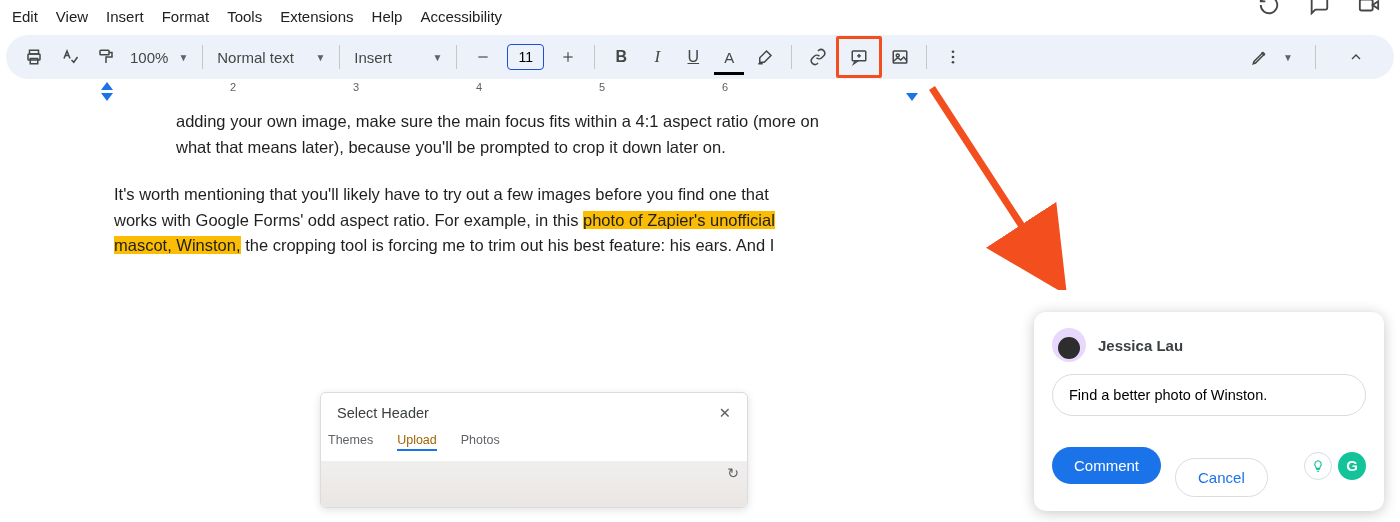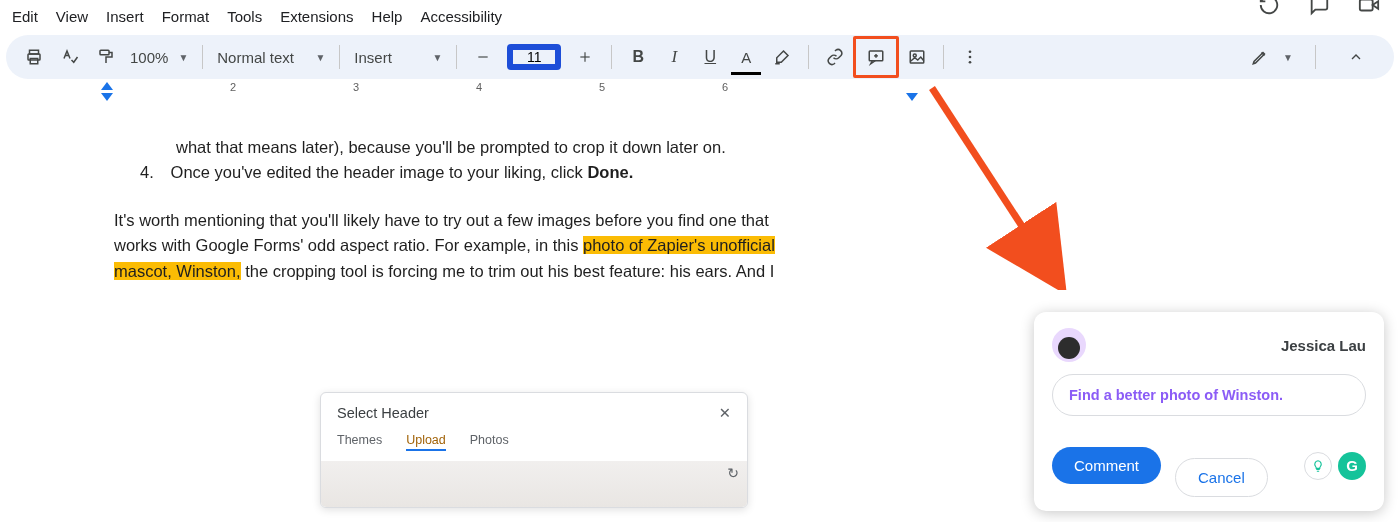--- a/index.html
+++ b/index.html
@@ -11,21 +11,21 @@
 
   
   .toolbar { display: flex; align-items: center; background: #edf2fa; border-radius: 28px; height: 44px; padding: 0 10px; margin: 0 6px; }
   .tb-btn { display: inline-flex; align-items: center; justify-content: center; min-width: 30px; height: 30px; margin: 0 3px; color: #444746; cursor: pointer; border-radius: 4px; }
   .tb-sep { width: 1px; height: 24px; background: #c7c7c7; margin: 0 8px; }
   .zoom { display: flex; align-items: center; font-size: 15px; color: #444746; margin: 0 6px; }
   .style-select { display: flex; align-items: center; font-size: 15px; color: #444746; min-width: 120px; justify-content: space-between; padding: 0 6px; }
   .font-select { display: flex; align-items: center; font-size: 15px; color: #444746; min-width: 100px; justify-content: space-between; padding: 0 6px; }
   .caret { margin-left: 10px; font-size: 10px; color: #5f6368; }
   .font-size-box { display: flex; align-items: center; }
-  .font-size-box .val { border: 6px solid #1d4ed8; border-radius: 4px; width: 54px; height: 26px; display: flex; align-items: center; justify-content: center; font-size: 14px; margin: 0 6px; }
+  .font-size-box .val { border: 1px solid #1d4ed8; border-radius: 4px; width: 37px; height: 26px; display: flex; align-items: center; justify-content: center; font-size: 14px; margin: 0 6px; }
   .bold { font-weight: bold; font-size: 16px; }
   .italic { font-style: italic; font-family: "Times New Roman", serif; font-size: 17px; }
   .underline { text-decoration: underline; font-size: 16px; }
   .text-color { position: relative; font-size: 15px; }
   .text-color::after { content:""; position:absolute; left:0; right:0; bottom:-3px; height:3px; background:#000; }
   .highlight-box { border: 3px solid #f24e1e; border-radius: 2px; padding: 3px 5px; display:flex; align-items:center; justify-content:center; }
   .toolbar-right { margin-left: auto; display: flex; align-items: center; gap: 14px; padding-right: 10px; }
   .pen-dd { display:flex; align-items:center; gap:4px; }
 
   
@@ -40,32 +40,32 @@
   .doc-area { position: relative; padding-left: 114px; width: 1000px; font-size: 16.5px; line-height: 1.55; color: #1f1f1f; }
   .para1 { margin-left: 62px; }
   .list-num { display:inline-block; width:26px; margin-left: 26px; }
   .para2 { margin-top: 22px; }
   .highlight { background: #fbbc04; }
   .bold-txt { font-weight: bold; }
 
   
   .embed { position:absolute; left: 320px; top: 392px; width: 428px; border: 1px solid #dadce0; box-shadow: 0 2px 8px rgba(0,0,0,0.12); border-radius: 6px; background:#fff; overflow:hidden; }
   .embed-header { display:flex; align-items:center; justify-content:space-between; padding: 12px 16px; font-size: 14.5px; color:#3c4043; }
-  .embed-tabs { display:flex; gap:24px; padding: 0 16px 10px 16px; font-size: 12.5px; color:#5f6368; }
+  .embed-tabs { display:flex; gap:24px; padding: 0 16px 10px 7px; font-size: 12.5px; color:#5f6368; }
   .embed-tabs .active { color:#a16207; border-bottom: 2px solid #1a73e8; padding-bottom: 2px; }
   .embed-body { height: 46px; background: linear-gradient(#f1efee,#e9e6e3); position:relative; }
   .embed-redo { position:absolute; right:8px; top:4px; color:#5f6368; font-size:14px; }
 
   
   .comment-card { position: absolute; right: 16px; top: 312px; width: 350px; background:#fff; border-radius: 12px; box-shadow: 0 2px 14px rgba(0,0,0,0.22); padding: 16px 18px 14px 18px; }
-  .comment-head { display:flex; align-items:center; gap:12px; margin-bottom: 12px; justify-content: space-between; }
+  .comment-head { display:flex; align-items:center; gap:12px; margin-bottom: 12px; }
   .avatar { width:34px; height:34px; border-radius:50%; background:#e9d8fd; display:flex; align-items:center; justify-content:center; overflow:hidden; }
   .avatar-inner { width:22px; height:22px; border-radius:50%; background:#2d2d2d; margin-top:6px; }
   .comment-name { font-size: 15px; font-weight: 600; color:#3c4043; }
-  .comment-input { width:100%; border:1px solid #dadce0; border-radius: 22px; padding: 12px 16px; font-size: 14.5px; color:#8b5cf6; margin-bottom: 18px; font-weight: bold; }
+  .comment-input { width:100%; border:1px solid #dadce0; border-radius: 22px; padding: 12px 16px; font-size: 14.5px; color:#000000; margin-bottom: 18px; }
   .comment-actions { display:flex; align-items:center; gap:14px; }
   .btn-primary { background:#1a73e8; color:#fff; border:none; border-radius: 22px; padding: 10px 22px; font-size: 15px; font-weight: 500; cursor:pointer; }
   .btn-secondary { background:#fff; color:#1a73e8; border:1px solid #dadce0; border-radius: 22px; padding: 10px 22px; font-size: 15px; font-weight: 500; cursor:pointer;margin-top:24px; }
   .badges { margin-left:auto; display:flex; gap:6px; }
   .badge-g { width:28px; height:28px; border-radius:50%; background:#15c39a; color:#fff; display:flex; align-items:center; justify-content:center; font-weight:bold; font-size:15px; }
   .badge-hint { width:28px; height:28px; border-radius:50%; background:#fff; border:1px solid #dadce0; display:flex; align-items:center; justify-content:center; color:#15c39a; }
 
   
   .arrow-svg { position:absolute; left: 918px; top: 80px; pointer-events:none; }
 
@@ -227,26 +227,22 @@
     <span class="ruler-tick" style="left:353px">3</span>
     <span class="ruler-tick" style="left:476px">4</span>
     <span class="ruler-tick" style="left:599px">5</span>
     <span class="ruler-tick" style="left:722px">6</span>
     <span class="ruler-tick" style="left:845px"></span>
   </div>
 </div>
 
 <div class="doc-area">
   <div class="para1">
-    <br>
+    <span>adding your own image, make sure the main focus fits within a 4:1 aspect ratio (more on</span><br>
     <span>what that means later), because you'll be prompted to crop it down later on.</span>
-  </div>
-  <div>
-    <span class="list-num">4.</span>
-    <span>Once you've edited the header image to your liking, click </span><span class="bold-txt">Done.</span>
   </div>
   <div class="para2">
     <span>It's worth mentioning that you'll likely have to try out a few images before you find one that</span><br>
     <span>works with Google Forms' odd aspect ratio. For example, in this </span><span class="highlight">photo of Zapier's unofficial</span><br>
     <span class="highlight">mascot, Winston,</span><span> the cropping tool is forcing me to trim out his best feature: his ears. And I</span><br>
   </div>
 </div>
 
 <div class="embed">
   <div class="embed-header">

